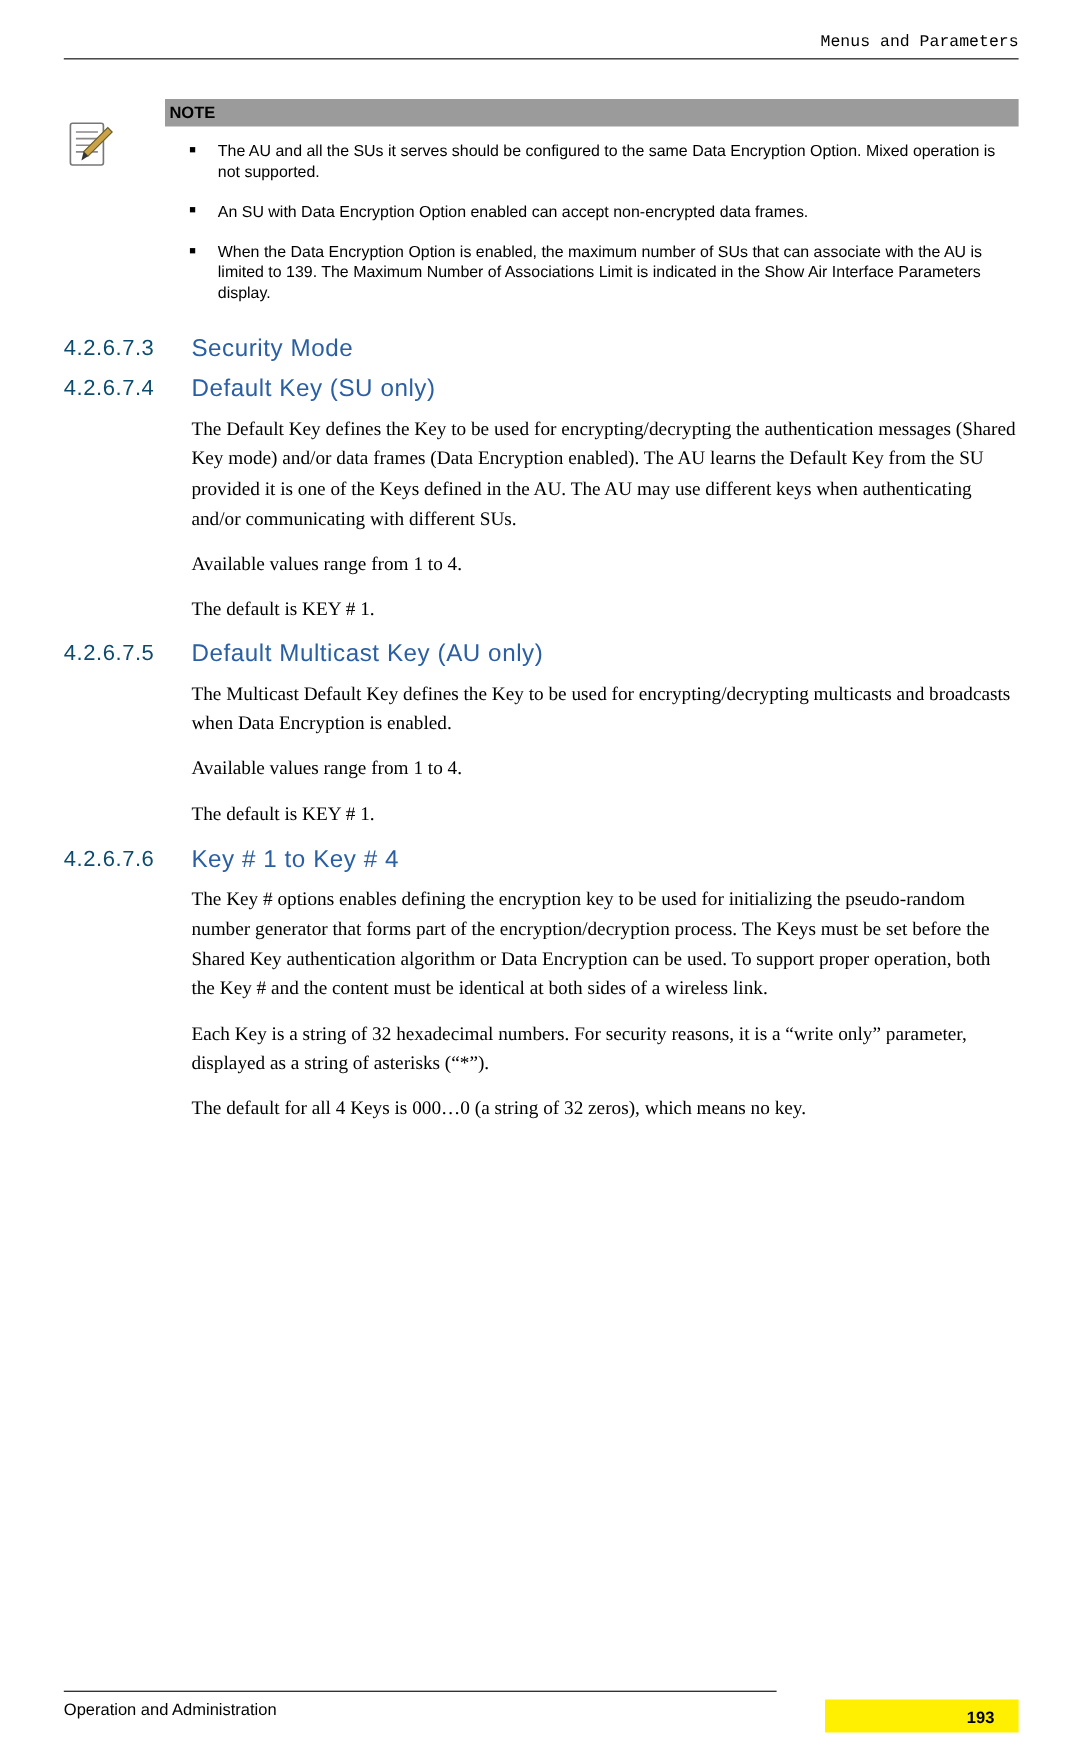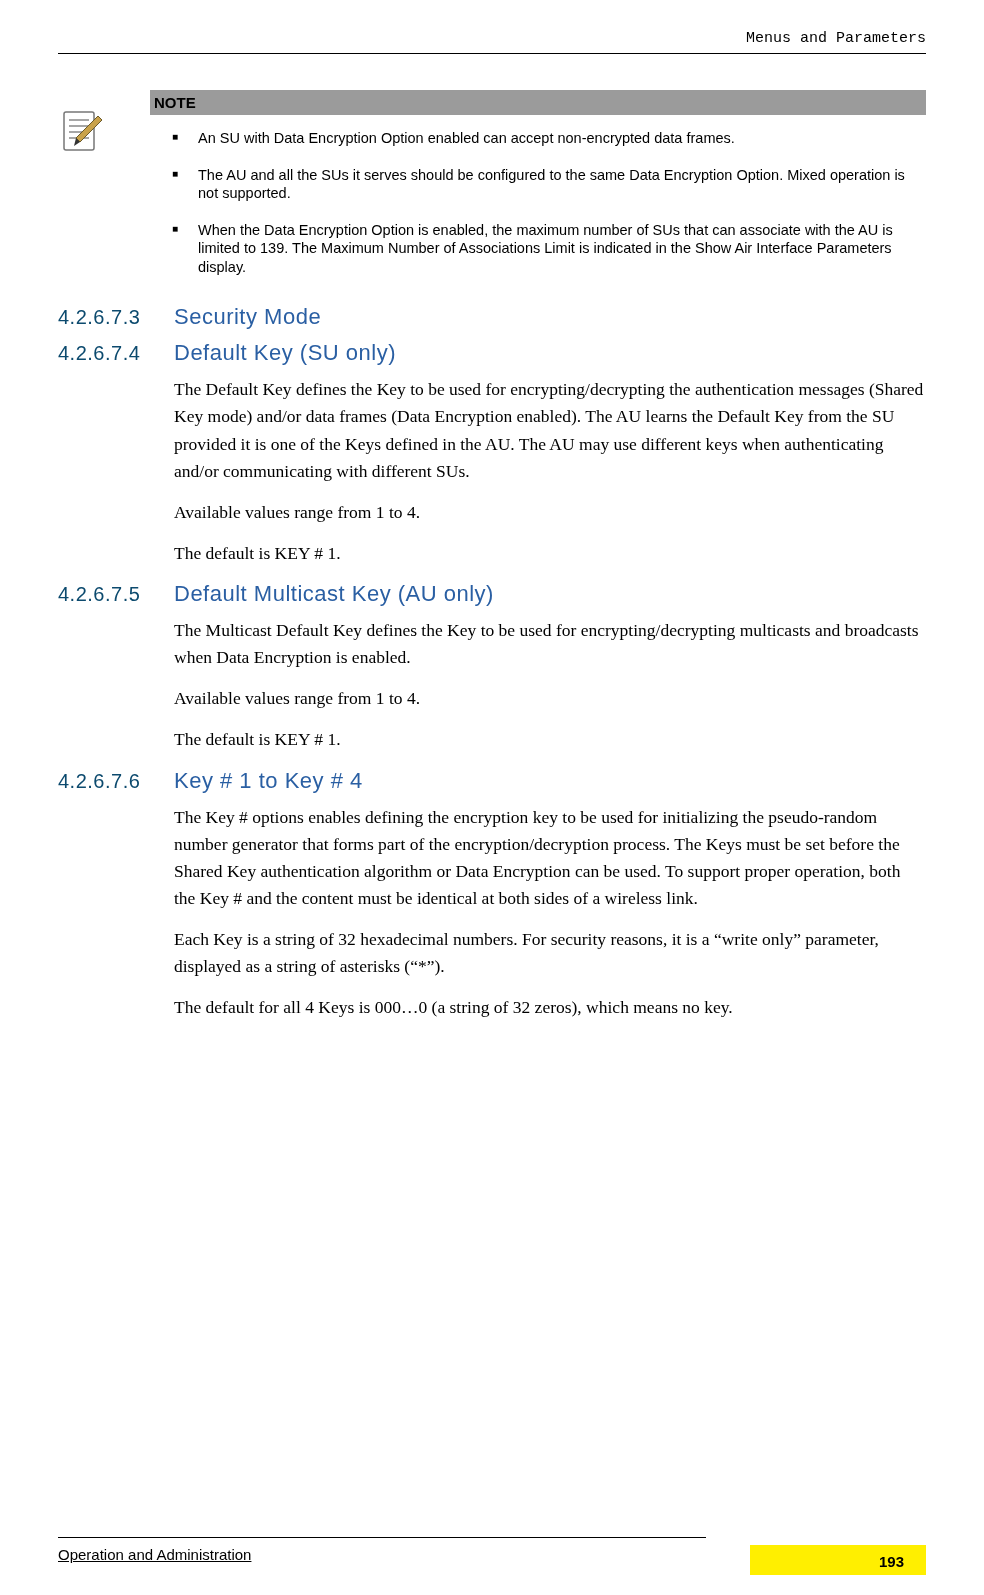--- a/index.html
+++ b/index.html
@@ -108,21 +108,20 @@
   }
   .footer-rule {
     border: none;
     border-top: 1.5px solid #000;
     margin-right: 220px;
     margin-bottom: 8px;
   }
   .footer-text {
     font-size: 15px;
     font-family: Arial, Helvetica, sans-serif;
-    text-decoration: underline;
   }
   .page-num-box {
     position: absolute;
     right: 0;
     bottom: -12px;
     width: 176px;
     height: 30px;
     background: #ffef00;
   }
   .page-num {
@@ -149,22 +148,22 @@
         <line x1="9" y1="18" x2="29" y2="18" stroke="#888" stroke-width="1.5"></line>
         <line x1="9" y1="24" x2="29" y2="24" stroke="#888" stroke-width="1.5"></line>
         <line x1="9" y1="30" x2="29" y2="30" stroke="#888" stroke-width="1.5"></line>
         <path d="M 20 34 L 42 12 L 38 8 L 16 30 Z" fill="#c9a24a" stroke="#6b5a2a" stroke-width="1"></path>
         <path d="M 16 30 L 14 38 L 20 34 Z" fill="#333"></path>
       </svg>
     </div>
     <div class="note-title-bar">NOTE</div>
     <div class="note-body">
       <ul>
+        <li>The AU and all the SUs it serves should be configured to the same Data Encryption Option. Mixed operation is not supported.</li>
         <li>An SU with Data Encryption Option enabled can accept non-encrypted data frames.</li>
-        <li>The AU and all the SUs it serves should be configured to the same Data Encryption Option. Mixed operation is not supported.</li>
         <li>When the Data Encryption Option is enabled, the maximum number of SUs that can associate with the AU is limited to 139. The Maximum Number of Associations Limit is indicated in the Show Air Interface Parameters display.</li>
       </ul>
     </div>
   </div>
 
   <div class="section-row">
     <div class="sec-num">4.2.6.7.3</div>
     <div class="sec-title">Security Mode</div>
   </div>
 

